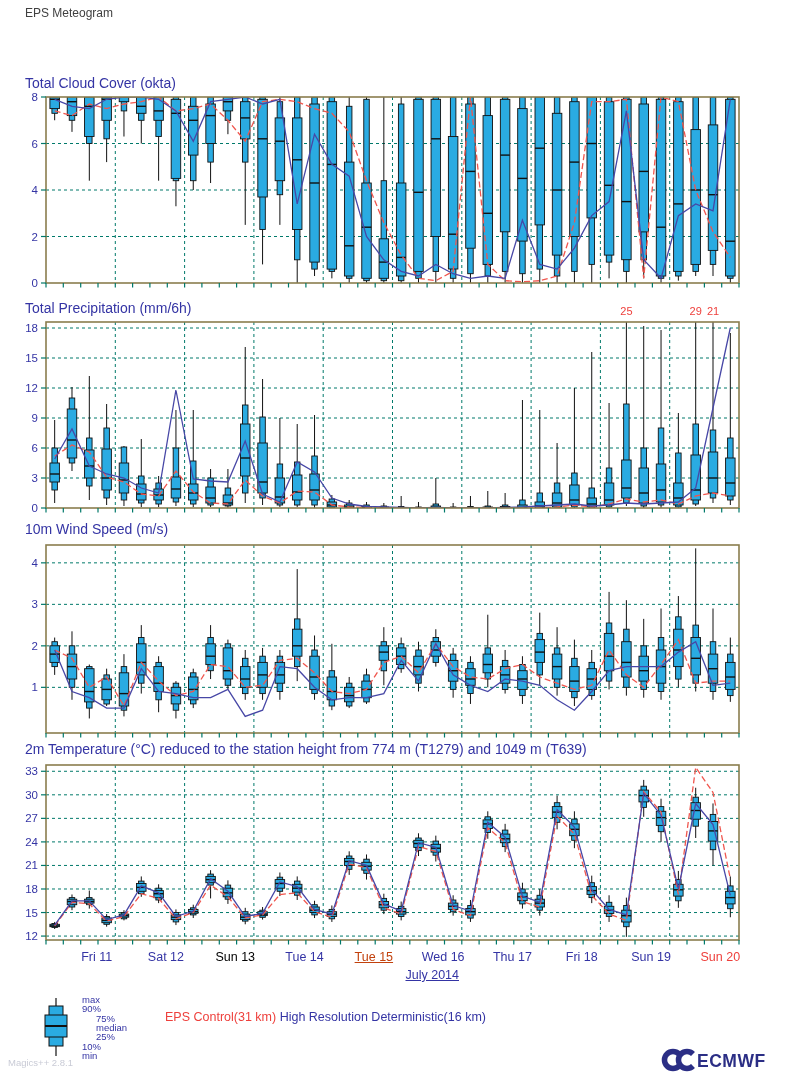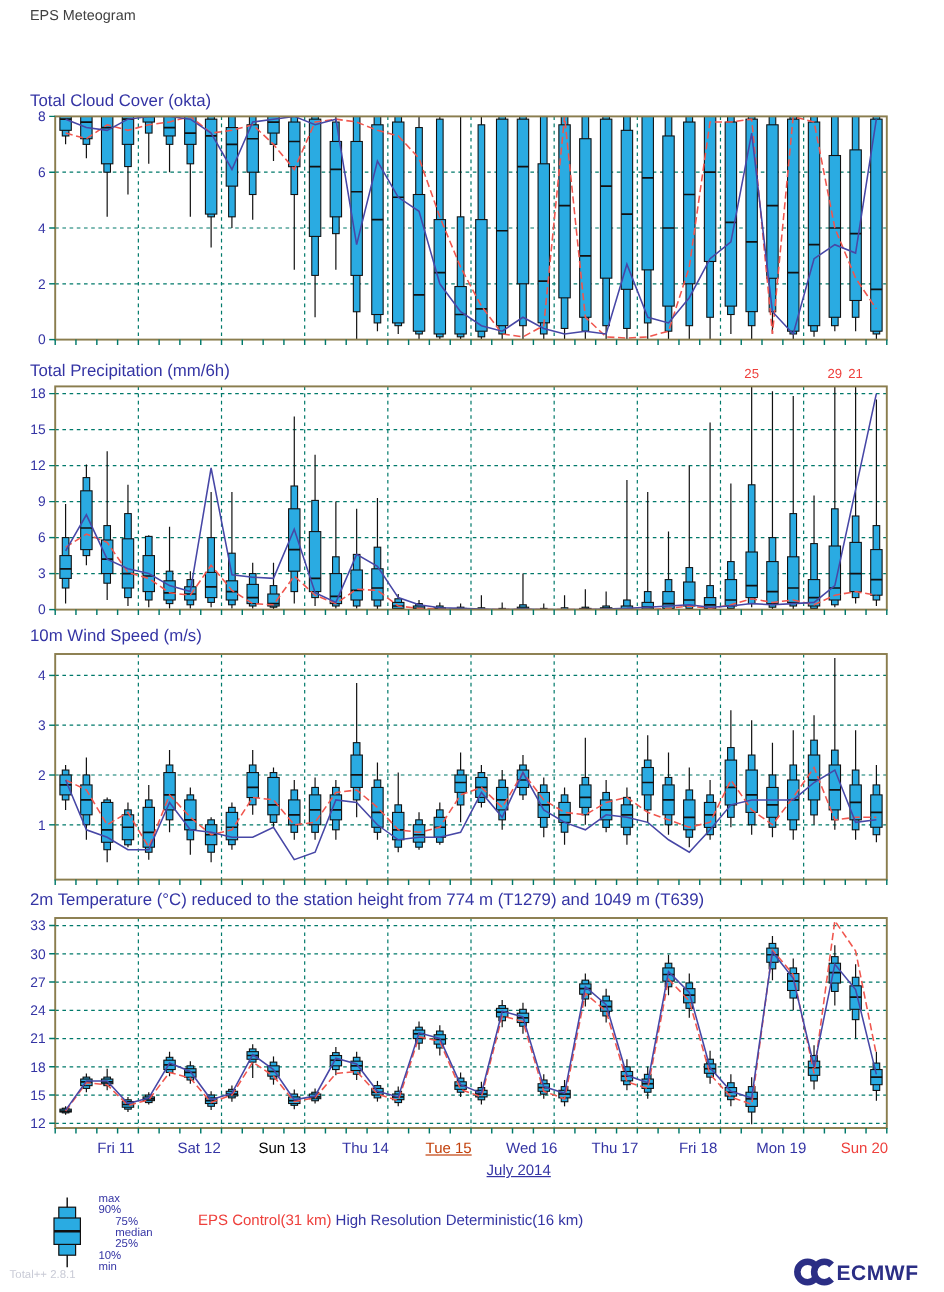--- a/index.html
+++ b/index.html
@@ -1295,26 +1295,26 @@
       <line x1="687.0" x2="687.0" y1="195" y2="199.5" stroke="#00796a" stroke-width="1.2"></line>
       <line x1="704.4" x2="704.4" y1="195" y2="199.5" stroke="#00796a" stroke-width="1.2"></line>
       <line x1="721.7" x2="721.7" y1="195" y2="199.5" stroke="#00796a" stroke-width="1.2"></line>
       <line x1="739.0" x2="739.0" y1="195" y2="199.5" stroke="#00796a" stroke-width="1.2"></line>
     </svg>
 
   <div id="day-row">
       <div class="day-label" style="left: 45.65px; color: rgb(52, 52, 164);">Fri 11</div>
       <div class="day-label" style="left: 114.95px; color: rgb(52, 52, 164);">Sat 12</div>
       <div class="day-label" style="left: 184.25px; color: #000000;">Sun 13</div>
-      <div class="day-label" style="left: 253.55px; color: rgb(52, 52, 164);">Thu 14</div>
+      <div class="day-label" style="left: 253.55px; color: rgb(52, 52, 164);">Tue 14</div>
       <div class="day-label" style="left: 322.85px; color: #c2410c; text-decoration: underline;">Tue 15</div>
       <div class="day-label" style="left: 392.15px; color: rgb(52, 52, 164);">Wed 16</div>
       <div class="day-label" style="left: 461.45px; color: rgb(52, 52, 164);">Thu 17</div>
       <div class="day-label" style="left: 530.75px; color: rgb(52, 52, 164);">Fri 18</div>
-      <div class="day-label" style="left: 600.05px; color: rgb(52, 52, 164);">Mon 19</div>
+      <div class="day-label" style="left: 600.05px; color: rgb(52, 52, 164);">Sun 19</div>
       <div class="day-label" style="left: 669.35px; color: rgb(238, 63, 59);">Sun 20</div>
     </div>
   <div class="month-label">July 2014</div>
 
   <svg id="legend-glyph" style="position:absolute;left:36px;top:995px" width="40" height="64" viewBox="0 0 40 64">
     <line x1="20" y1="3" x2="20" y2="61" stroke="#111" stroke-width="1.2"></line>
     <rect x="13" y="11" width="14" height="40" fill="#2aabe2" stroke="#111" stroke-width="1"></rect>
     <rect x="9" y="20" width="22" height="22" fill="#2aabe2" stroke="#111" stroke-width="1"></rect>
     <line x1="9" y1="31" x2="31" y2="31" stroke="#111" stroke-width="2"></line>
   </svg>
@@ -1327,21 +1327,21 @@
       <div class="legend-label" style="left: 82px; top: 1040.5px;">10%</div>
       <div class="legend-label" style="left: 82px; top: 1049.8px;">min</div>
     </div>
 
   <div id="legend-text">
     <span class="ctrl">EPS Control(31 km)</span>
     <span> </span>
     <span class="hires">High Resolution Deterministic(16 km)</span>
   </div>
 
-  <div id="credit">Total++ 2.8.1</div>
+  <div id="credit">Magics++ 2.8.1</div>
 
   <svg id="logo" width="120" height="28" viewBox="0 0 120 28">
     <path d="M 22 8 A 8.5 8.5 0 1 0 22 20" fill="none" stroke="#2b2e85" stroke-width="5.5"></path>
     <path d="M 36 8 A 8.5 8.5 0 1 0 36 20" fill="none" stroke="#2b2e85" stroke-width="5.5"></path>
     <text x="40" y="21" font-family="Liberation Sans, sans-serif" font-size="17.5" font-weight="bold" fill="#2b2e85" letter-spacing="0.5">ECMWF</text>
   </svg>
 
 </div>
 
 </body></html>

